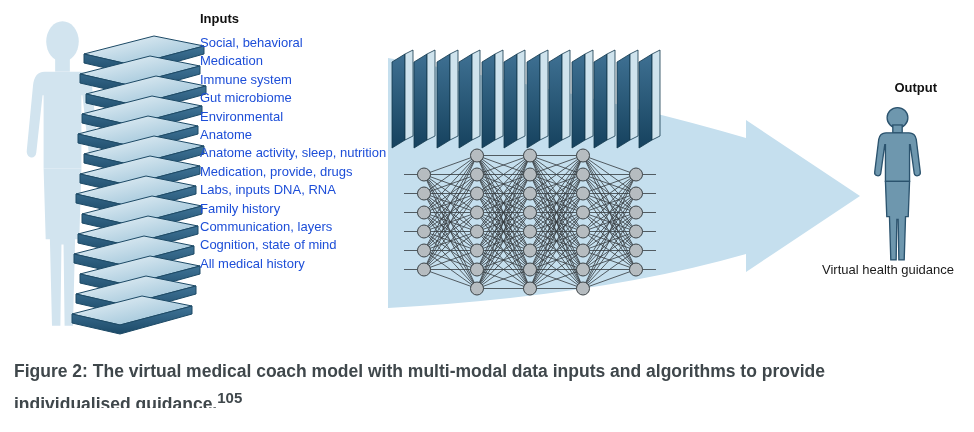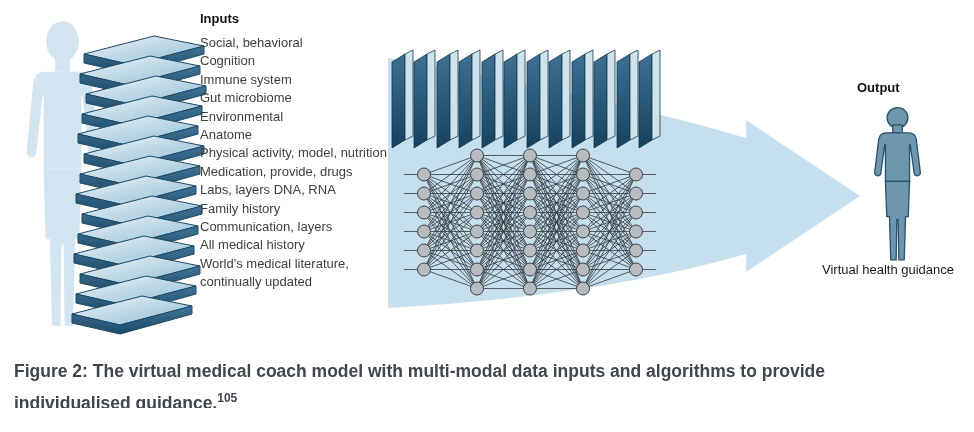--- a/index.html
+++ b/index.html
@@ -10,35 +10,35 @@
     font-family:"Liberation Sans", sans-serif;
     overflow:hidden;
   }
   .art{position:absolute;left:0;top:0;}
   .inputs-title{
     position:absolute;left:200px;top:11px;
     font-size:13px;font-weight:700;color:#111;
   }
   .inputs-list{
     position:absolute;left:200px;top:34px;width:196px;
-    font-size:13px;line-height:18.4px;color:#404040;
+    font-size:13px;line-height:18.4px;color:#1d4ed8;
   }
   .output-label{
     position:absolute;left:857px;top:80px;width:80px;
-    text-align:left;font-size:13px;font-weight:700;color:#111;
+    text-align:right;font-size:13px;font-weight:700;color:#111;
   }
   .output-caption{
     position:absolute;left:822px;top:262px;width:150px;
     font-size:13px;color:#1a1a1a;
   }
   .caption{
     position:absolute;left:14px;top:358px;width:920px;
     font-size:17.5px;line-height:26.5px;font-weight:700;color:#3f474b;
   }
-  .caption sup{font-size:12px;}
+  .caption sup{font-size:15px;}
 </style>
 </head>
 <body>
 
 <div class="canvas">
 
   <svg class="art" width="974" height="432" viewBox="0 0 974 432">
     <defs>
       <linearGradient id="gSlabTop" x1="0" y1="0" x2="1" y2="1">
         <stop offset="0" stop-color="#eef5f9"></stop>
@@ -382,32 +382,32 @@
         <circle cx="636" cy="269.5" r="6.5" fill="#b6bcc0" stroke="#3c4347" stroke-width="1"></circle>
       </g>
 
     <use href="#person" transform="translate(864,104) scale(0.67,0.655)" fill="#6e97ae" stroke="#2b536e" stroke-width="2"></use>
   </svg>
 
   <div class="inputs-title">Inputs</div>
 
   <div class="inputs-list">
     <div class="input-item">Social, behavioral</div>
-    <div class="input-item">Cognition</div>
+    <div class="input-item">Medication</div>
     <div class="input-item">Immune system</div>
     <div class="input-item">Gut microbiome</div>
     <div class="input-item">Environmental</div>
     <div class="input-item">Anatome</div>
-    <div class="input-item">Physical activity, model, nutrition</div>
+    <div class="input-item">Anatome activity, sleep, nutrition</div>
     <div class="input-item">Medication, provide, drugs</div>
-    <div class="input-item">Labs, layers DNA, RNA</div>
+    <div class="input-item">Labs, inputs DNA, RNA</div>
     <div class="input-item">Family history</div>
     <div class="input-item">Communication, layers</div>
+    <div class="input-item">Cognition, state of mind</div>
     <div class="input-item">All medical history</div>
-    <div class="input-item">World's medical literature, continually updated</div>
   </div>
 
   <div class="output-label">Output</div>
 
   <div class="output-caption">Virtual health guidance</div>
 
   <div class="caption">
     <span>Figure 2: The virtual medical coach model with multi-modal data inputs and algorithms to provide individualised guidance.</span><sup>105</sup>
   </div>
 

